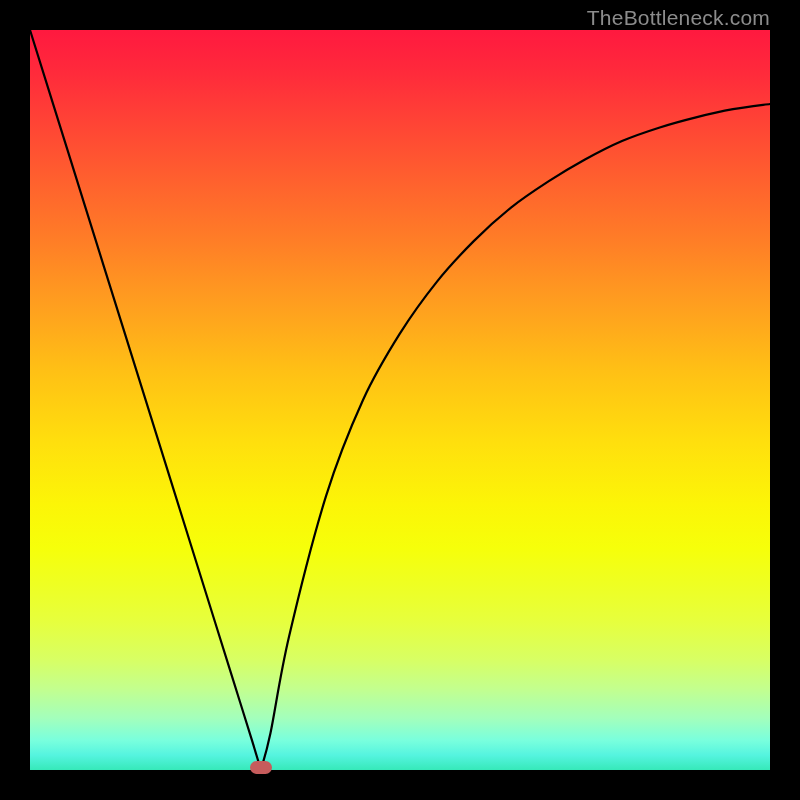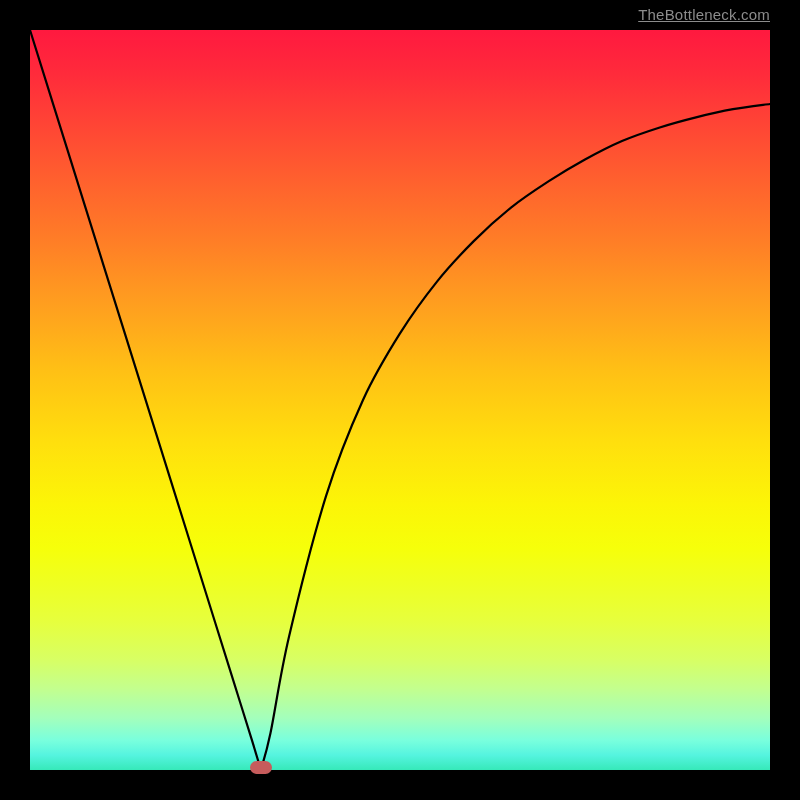--- a/index.html
+++ b/index.html
@@ -34,25 +34,24 @@
       #79ffdd 96%,
       #55f4df 98%,
       #36e9b9 100%
     );
   }
   .watermark {
     position: absolute;
     top: 6px;
     right: 30px;
     font-family: Arial, Helvetica, sans-serif;
-    font-size: 15px;
+    font-size: 21px;
     color: #8c8c8c;
     font-weight: 500;
     letter-spacing: 0.2px;
-    text-decoration: underline;
   }
   .curve-svg {
     position: absolute;
     left: 30px;
     top: 30px;
     width: 740px;
     height: 740px;
     overflow: visible;
   }
   .marker {

